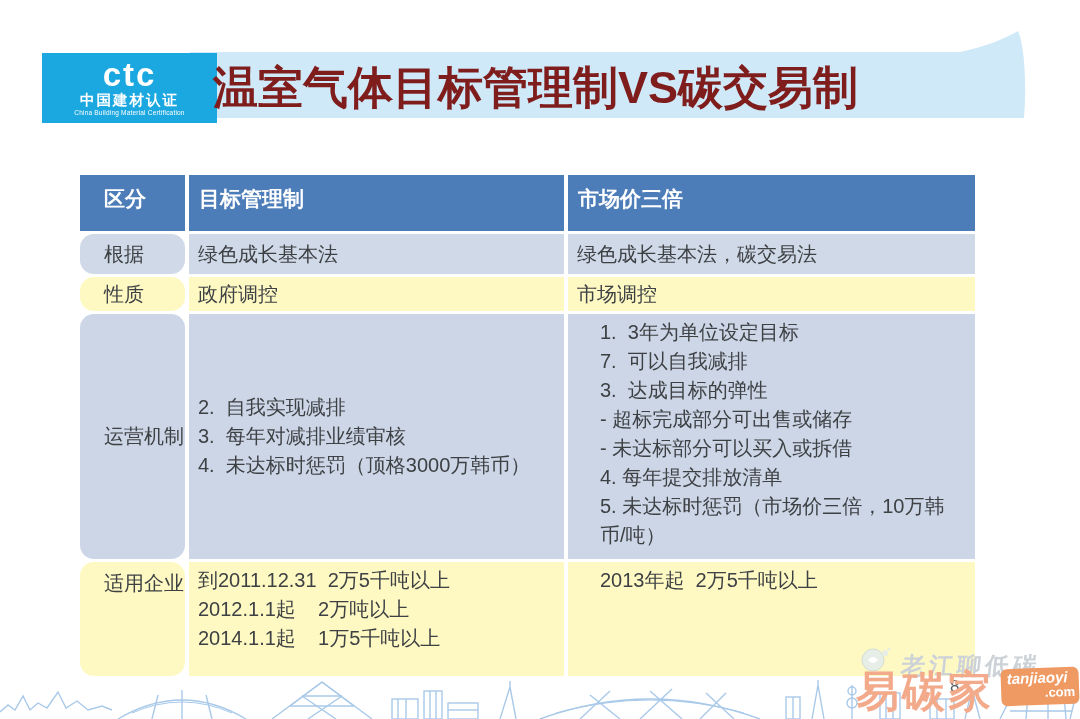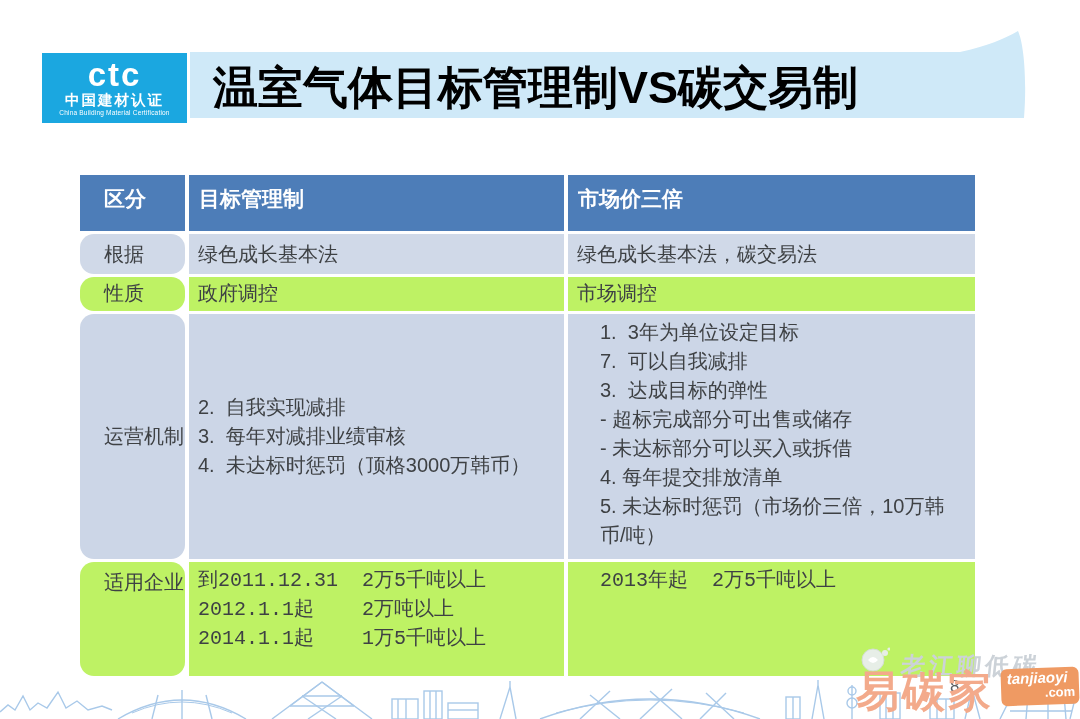--- a/index.html
+++ b/index.html
@@ -2,50 +2,50 @@
 <html><head>
 <meta charset="utf-8">
 <style>
   html,body{margin:0;padding:0;background:#ffffff;}
   body{font-family:"Liberation Sans","DejaVu Sans",sans-serif;}
   #slide{position:relative;width:1080px;height:719px;background:#ffffff;overflow:hidden;}
 
   
   #banner-svg{position:absolute;left:190px;top:30px;width:840px;height:90px;}
   #logo-box{
-    position:absolute;left:42px;top:53px;width:145px;height:70px;
+    position:absolute;left:42px;top:53px;width:175px;height:70px;
     background:#1ba7e0;color:#ffffff;text-align:center;
     display:flex;flex-direction:column;justify-content:center;align-items:center;
     z-index:3;
   }
   #logo-acronym{font-size:33px;font-weight:bold;letter-spacing:2px;line-height:30px;}
   #logo-cn{font-size:14.5px;font-weight:bold;letter-spacing:2px;line-height:17px;margin-top:2px;}
   #logo-en{font-size:6.5px;line-height:8px;letter-spacing:.2px;}
   #page-title{
     position:absolute;left:213px;top:58px;width:800px;
-    font-size:45px;font-weight:bold;color:#000000;letter-spacing:0px;
+    font-size:45px;font-weight:bold;color:#7f1d1d;letter-spacing:0px;
     white-space:nowrap;z-index:3;
   }
 
   
   #comparison-table{
     position:absolute;left:80px;top:175px;width:895px;
     display:grid;
     grid-template-columns:105px 375px 407px;
     grid-template-rows:56px 40px 34px 245px 114px;
     column-gap:4px;row-gap:3px;
     background:#ffffff;
   }
   .cell{font-size:20px;line-height:29px;color:#3e4144;white-space:pre-wrap;}
   .hcell{background:#4d7db8;color:#ffffff;font-weight:bold;font-size:21px;padding-top:9px;}
   .hcell.lab{padding-left:24px;}
   .hcell.col{padding-left:10px;}
   .row-dark{background:#d0d9e8;}
   .row-darker{background:#ccd6e7;}
-  .row-light{background:#bef264;font-family:Liberation Mono, monospace;}
+  .row-light{background:#fef9c3;}
   .labcell{padding-left:24px;display:flex;align-items:center;border-radius:14px;}
   .labcell.top{align-items:flex-start;padding-top:7px;}
   .ccell{padding-left:9px;display:flex;flex-direction:column;justify-content:center;}
   .ccell.top{justify-content:flex-start;padding-top:4px;}
   .ccell.pr{padding-right:10px;padding-left:32px;}
 
   
   #skyline{position:absolute;left:0;bottom:0;width:1080px;height:40px;z-index:1;}
   #page-number{position:absolute;left:950px;top:677px;font-size:17px;color:#5b5f63;z-index:4;}
   #wm-bubble{position:absolute;left:860px;top:646px;width:30px;height:28px;z-index:4;}

